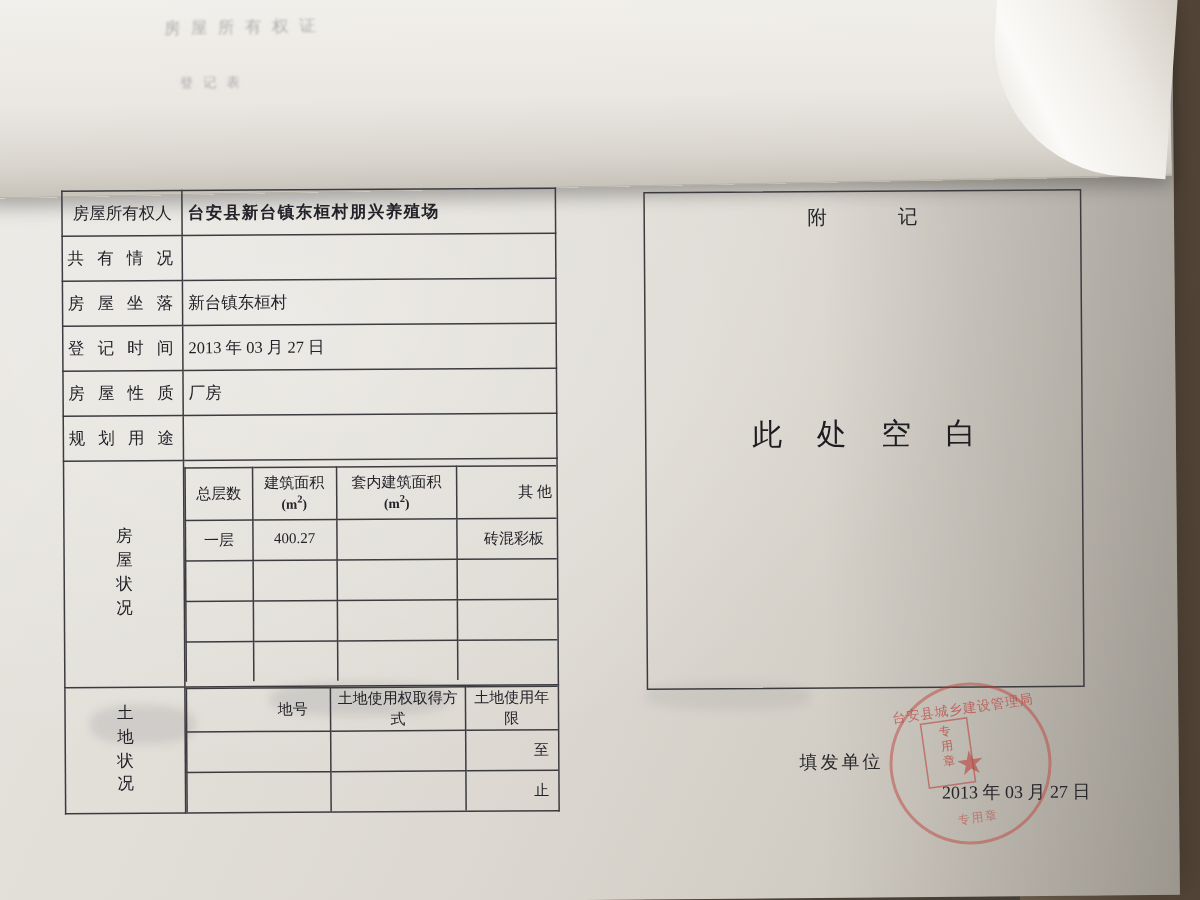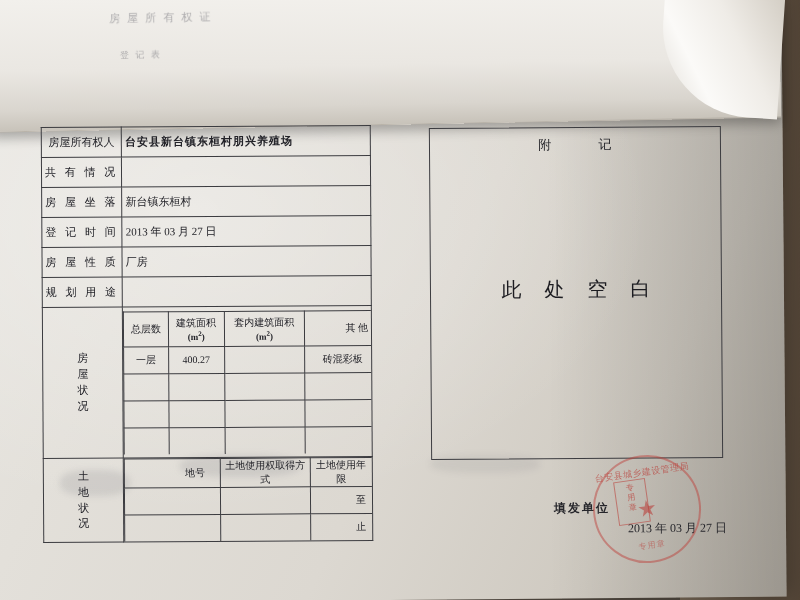--- a/index.html
+++ b/index.html
@@ -167,26 +167,25 @@
     top: 148px; left: 0; width: 100%;
     text-align: center;
     font-size: 20px;
     letter-spacing: 9px;
     text-indent: 9px;
     color: #1c1c21;
   }
 
   .issuer {
     position: absolute;
-    left: 554px; top: 500px;
+    left: 533px; top: 500px;
     font-size: 12px;
     letter-spacing: 2px;
     color: #26262b;
     transform: rotate(-0.4deg);
-    font-weight: bold;
   }
   .issue-date {
     position: absolute;
     left: 628px; top: 520px;
     font-size: 12px;
     color: #26262b;
     transform: rotate(-0.4deg);
   }
 
   

